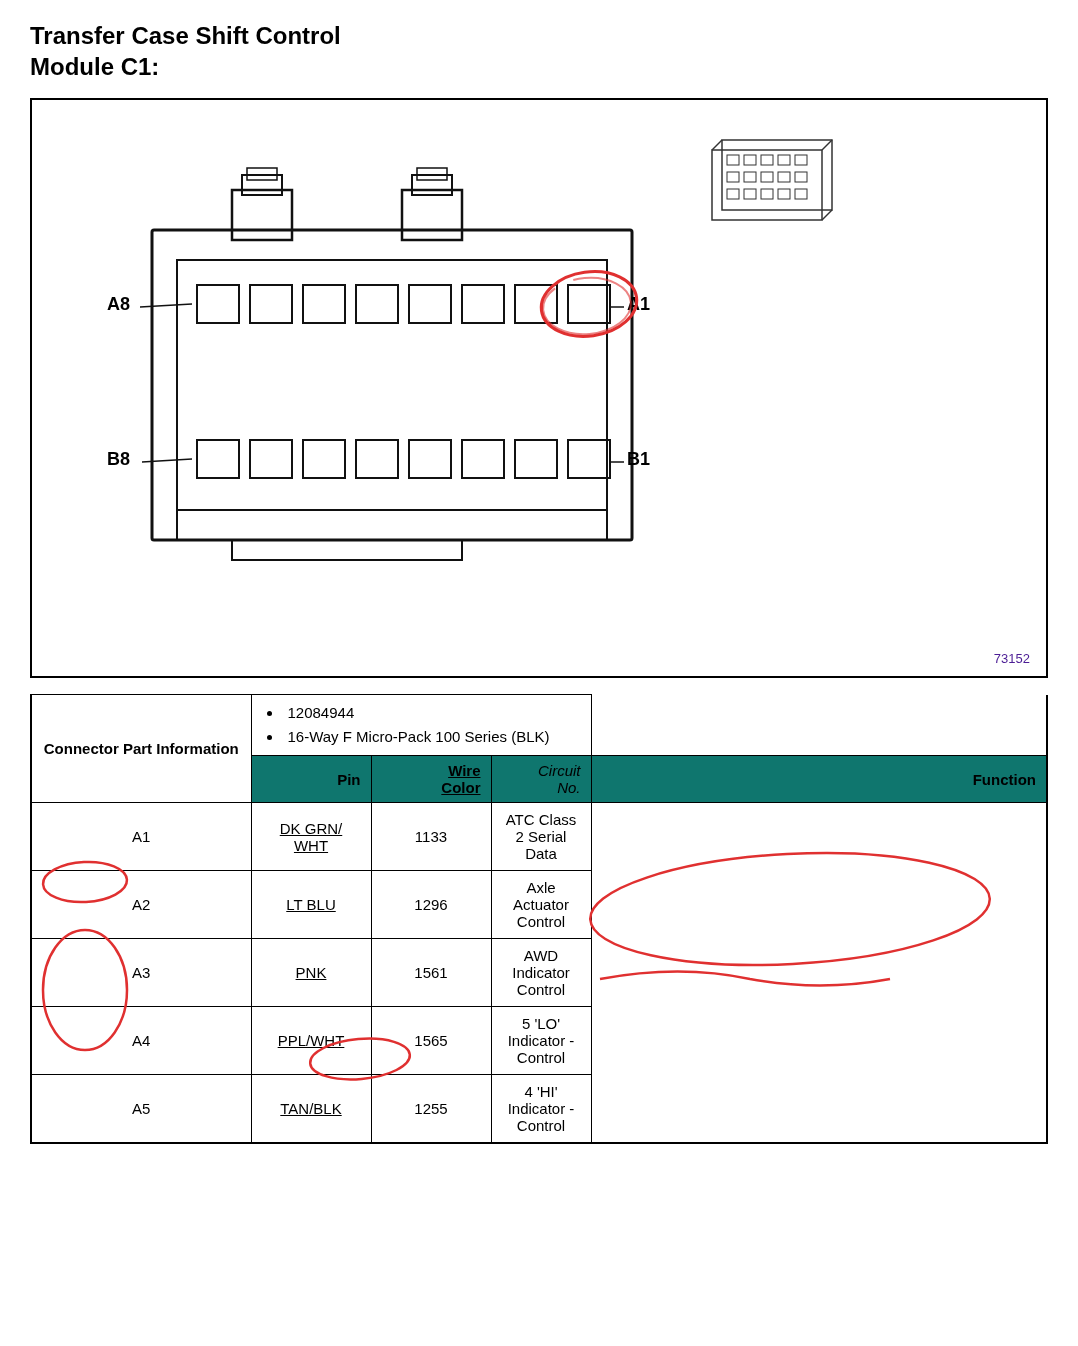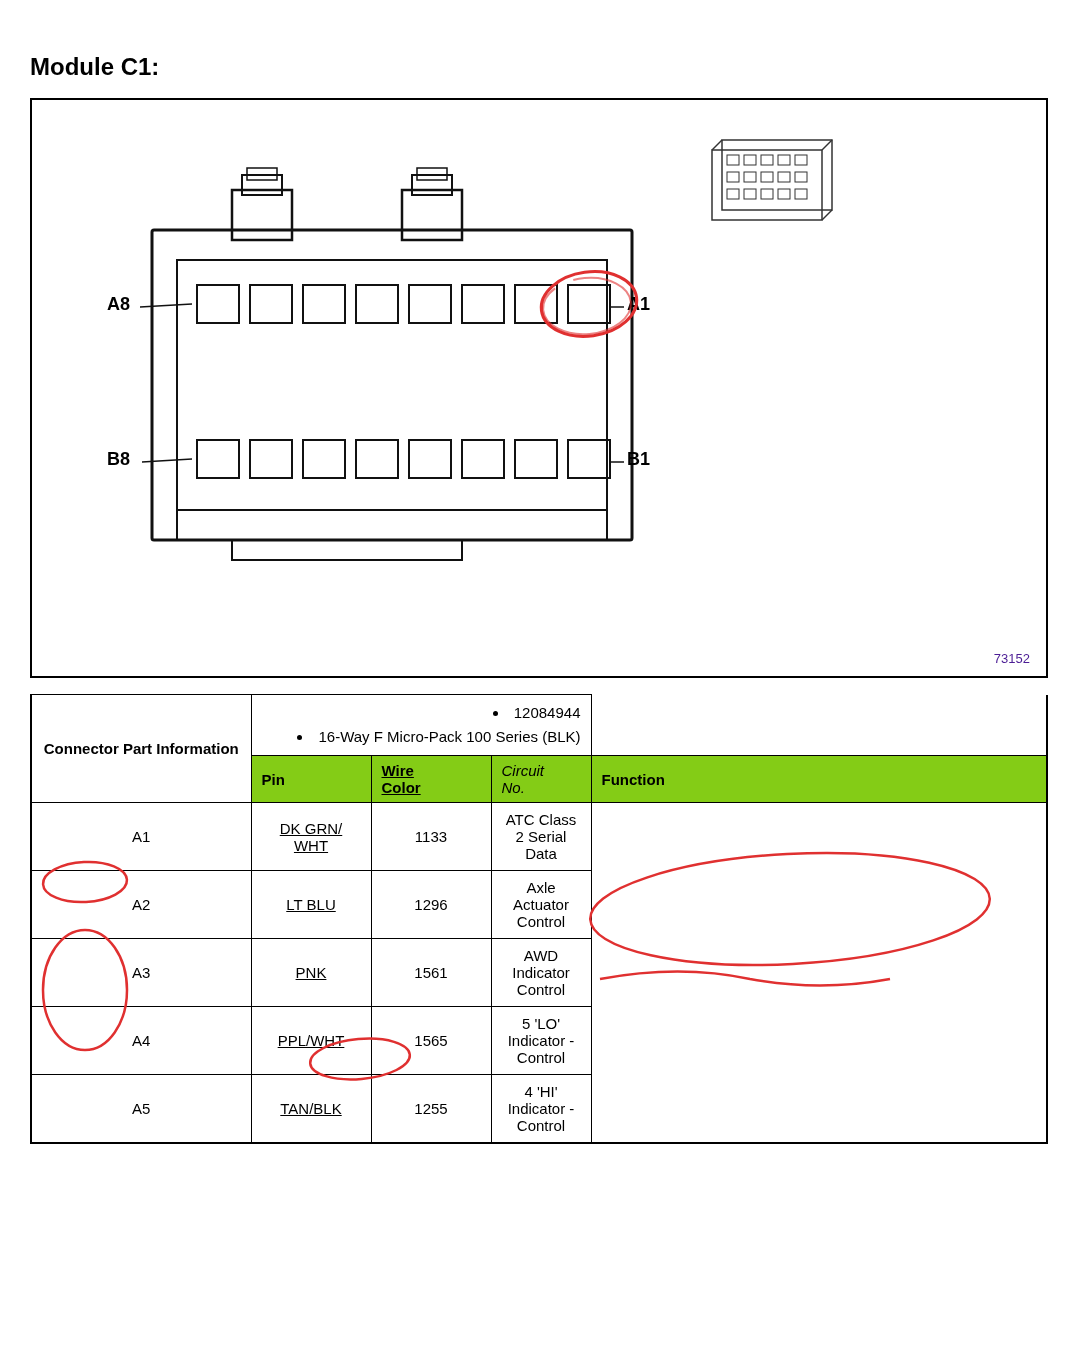--- a/index.html
+++ b/index.html
@@ -67,35 +67,34 @@
     .connector-info-cell {
       font-weight: bold;
       text-align: center;
       font-size: 15px;
       width: 220px;
     }
 
     .connector-details-cell {
       font-size: 15px;
       line-height: 1.6;
-      text-align: right;
     }
 
     .connector-details-cell ul {
       list-style: disc inside;
       padding-left: 5px;
     }
 
     .header-row th {
       font-weight: bold;
-      text-align: left;
+      text-align: right;
       font-size: 15px;
       border: 1px solid #000;
       padding: 6px 10px;
-      background: #84cc16;
+      background: #0f766e;
     }
 
     .pin-col { width: 80px; text-align: center; }
     .wire-col { width: 120px; text-align: center; text-decoration: underline; }
     .circuit-col { width: 100px; text-align: center; }
     .function-col { text-align: left; }
 
     .data-row td {
       text-align: center;
       font-size: 15px;
@@ -107,21 +106,21 @@
     }
 
     .table-wrapper {
       position: relative;
     }
   </style>
 </head>
 <body>
 
 <h1 class="page-title">
-  <br>
+  <span>Transfer Case Shift Control</span><br>
   <span>Module C1:</span>
 </h1>
 
 <div class="diagram-container">
   <div class="diagram-inner">
 
     <svg class="connector-svg" width="1018" height="570" viewBox="0 0 1018 570">
 
       <g transform="translate(680, 30)">
 

